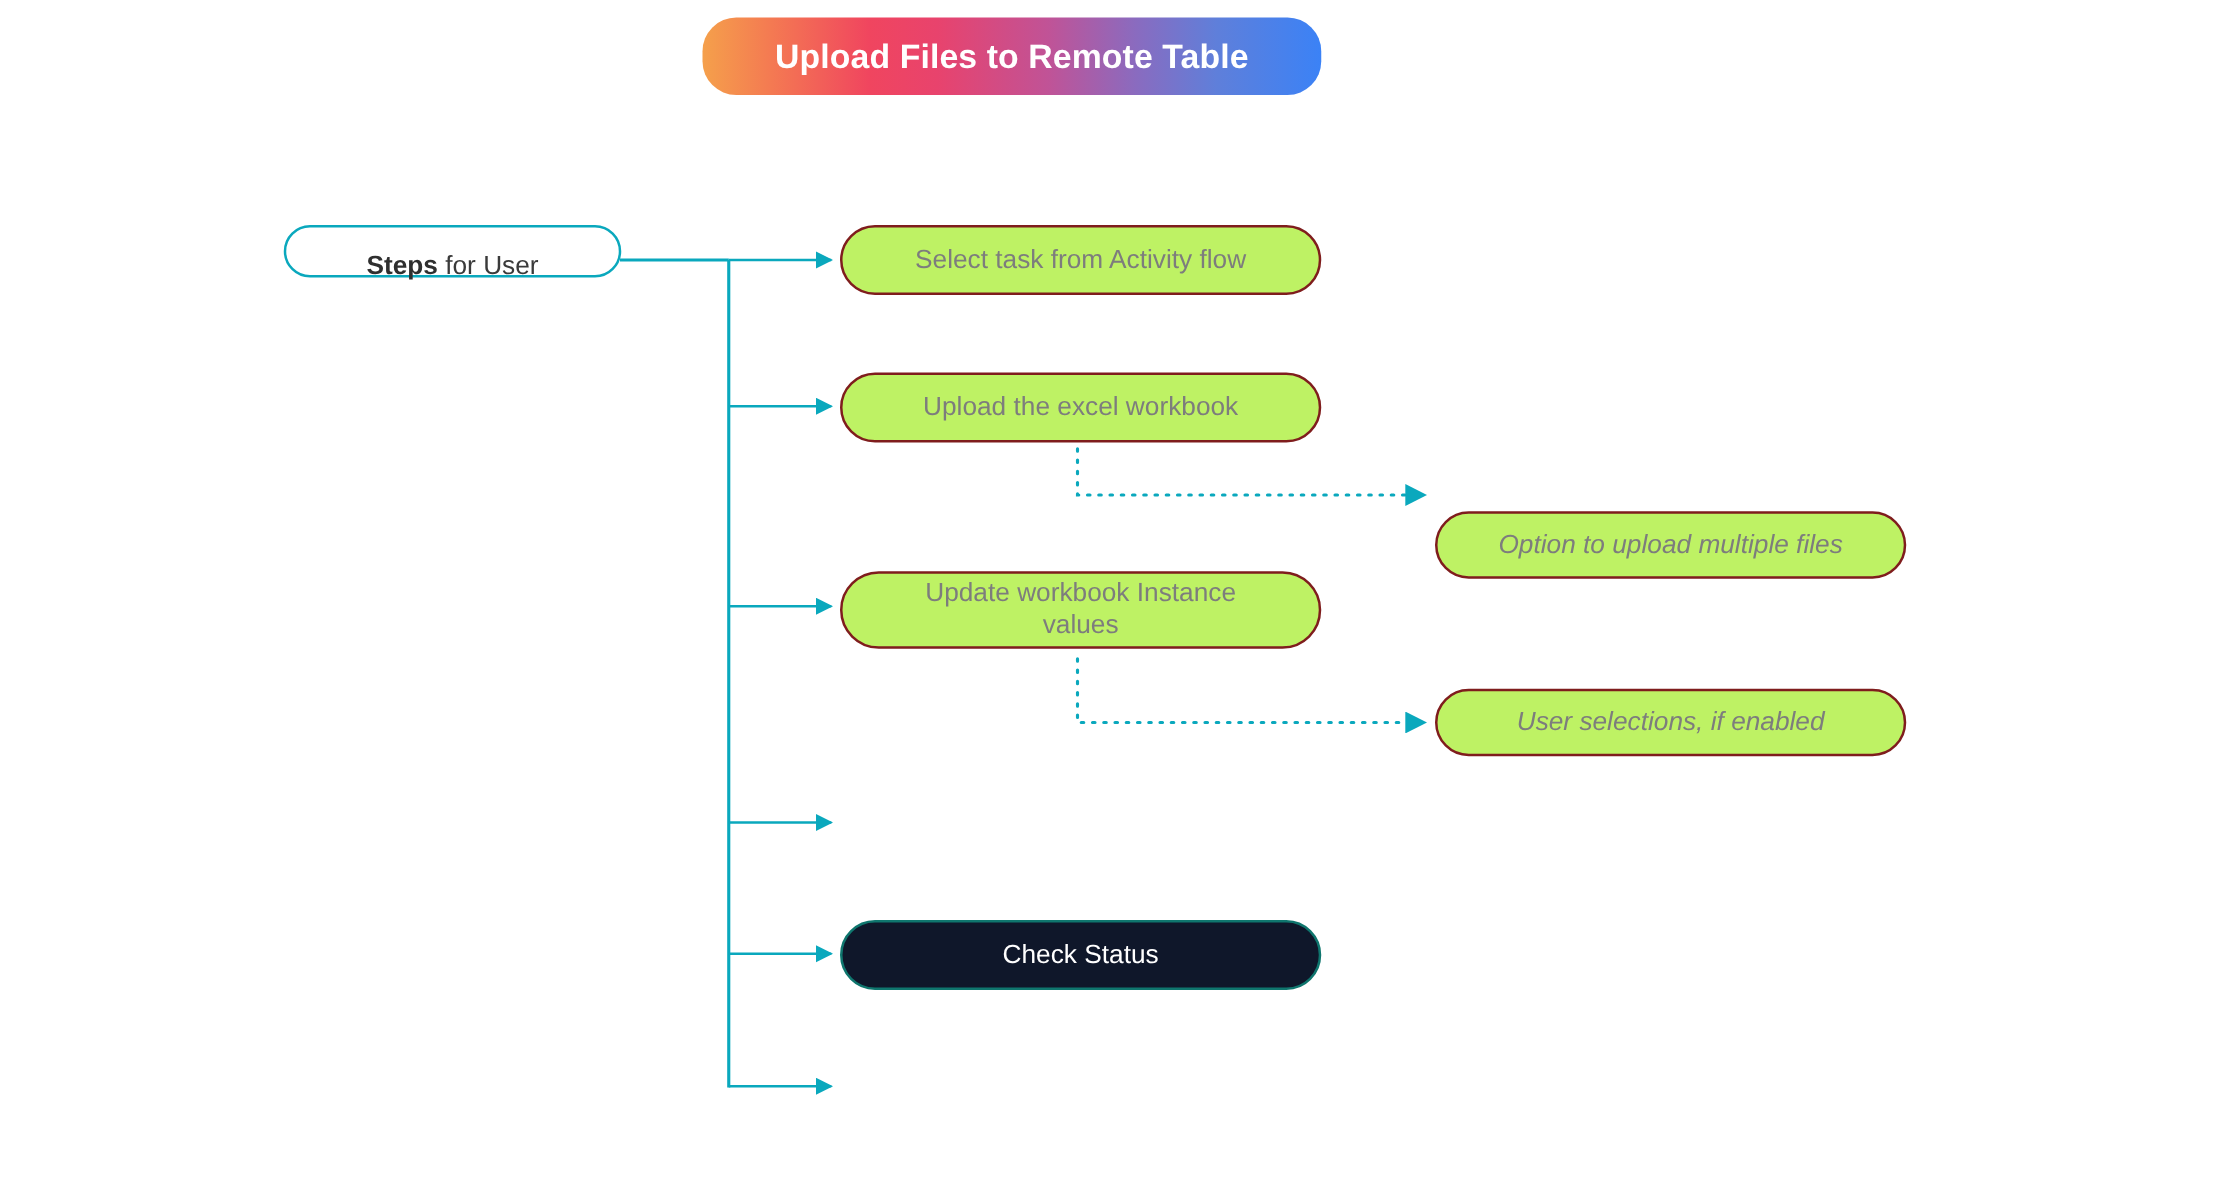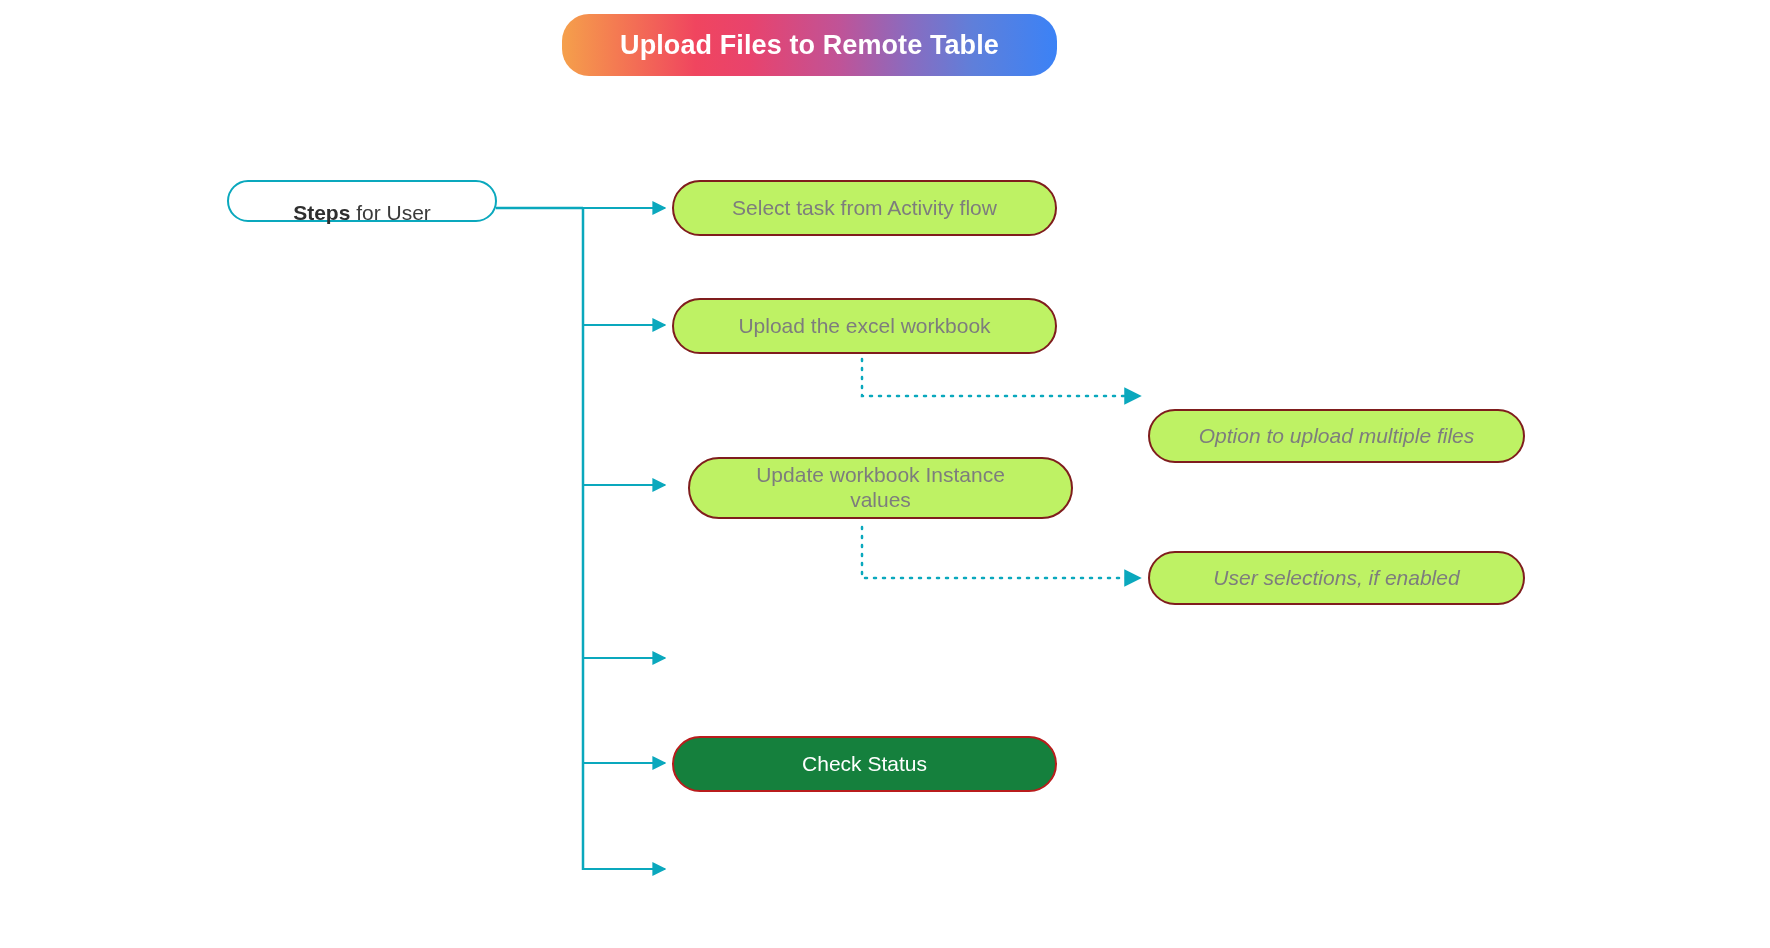--- a/index.html
+++ b/index.html
@@ -70,22 +70,22 @@
     text-align: center;
     border-radius: 999px;
     line-height: 1.18;
   }
   .node.outline {
     background: #bef264;
     border: 2px solid #7f1d1d;
     color: #7d7d7d;
   }
   .node.filled {
-    background: #15803d;
-    border: 2px solid #b91c1c;
+    background: #0f172a;
+    border: 2px solid #0f766e;
     color: #ffffff;
   }
   .node.root {
     background: #ffffff;
     border: 2px solid #0aa8bd;
     color: #3a3a3a;
   }
   .node-label {
     display: block;
     padding: 0 18px;
@@ -150,21 +150,21 @@
   </div>
 
   <div class="node outline" style="left:672px; top:180px; width:385px; height:56px; font-size:21px;">
     <span class="node-label">Select task from Activity flow</span>
   </div>
 
   <div class="node outline" style="left:672px; top:298px; width:385px; height:56px; font-size:21px;">
     <span class="node-label">Upload the excel workbook</span>
   </div>
 
-  <div class="node outline" style="left:688px; top:457px; width:385px; height:62px; font-size:21px;">
+  <div class="node outline" style="left:672px; top:457px; width:385px; height:62px; font-size:21px;">
     <span class="node-label">Update workbook Instance
 values</span>
   </div>
 
 
   <div class="node filled" style="left:672px; top:736px; width:385px; height:56px; font-size:21px;">
     <span class="node-label">Check Status</span>
   </div>
 
 

